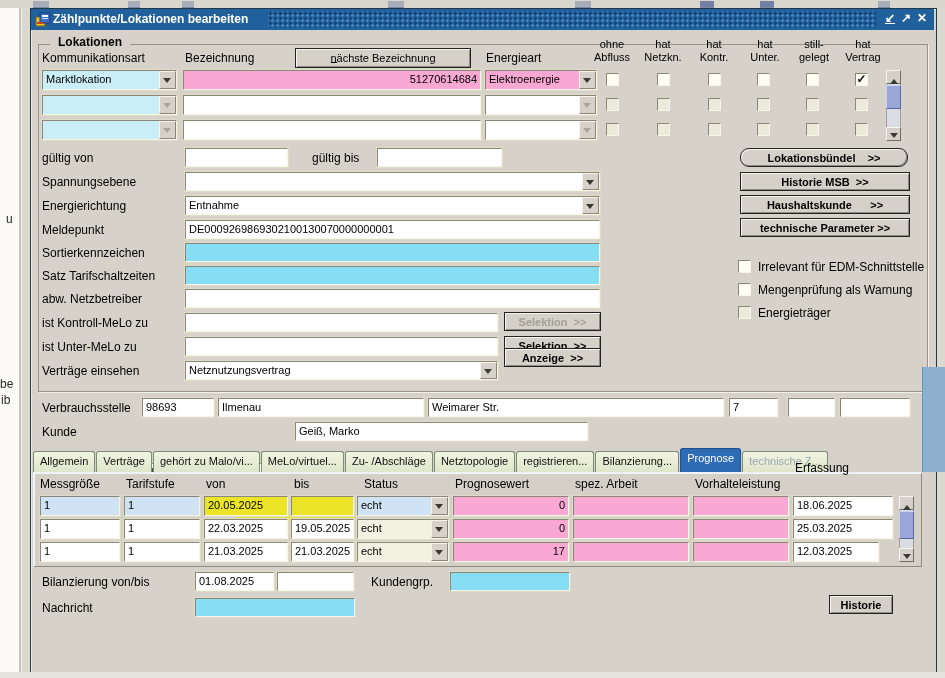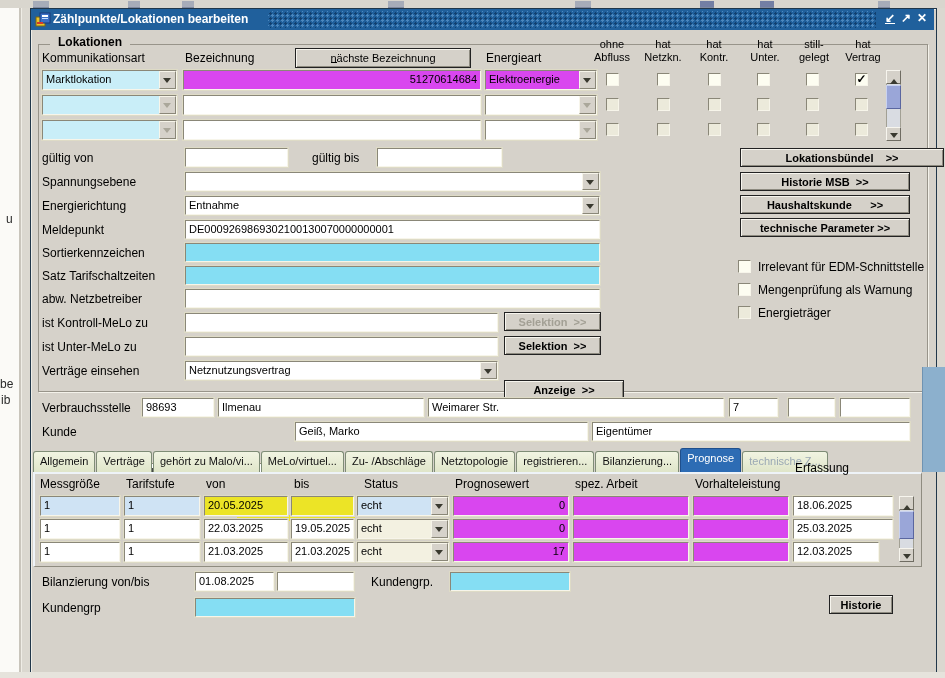--- a/index.html
+++ b/index.html
@@ -19,21 +19,21 @@
   .title-pattern{position:absolute;left:268px;top:11px;width:608px;height:17px;
      background-image:radial-gradient(#123f6e 1.1px,transparent 1.2px),radial-gradient(#4c87bd 1.1px,transparent 1.2px);
      background-size:5px 5px,5px 5px;background-position:0 0,2px 2px;}
   .ctrl{position:absolute;top:11px;width:14px;height:15px;color:#fff;font-size:12px;font-weight:bold;line-height:15px;text-align:center;cursor:default;}
   
   .groupbox{position:absolute;left:38px;top:44px;width:888px;height:346px;border:1px solid #98948a;box-shadow:1px 1px 0 #f4f2ea;}
   .group-label{position:absolute;left:50px;top:35px;width:80px;height:15px;background:#d6d2ca;font-size:12px;font-weight:bold;text-align:center;white-space:nowrap;}
   
   .lbl{position:absolute;font-size:12px;color:#000;white-space:nowrap;}
   .fld{position:absolute;height:19px;background:#fff;border:1px solid;border-color:#8a8778 #f7f5ea #f7f5ea #8a8778;outline:1px solid #dedbc6;font-size:11px;line-height:17px;padding:0 3px;box-sizing:border-box;white-space:nowrap;overflow:hidden;color:#000;}
-  .fld.gray{background:#d946ef;}
+  .fld.gray{background:#f9a8d4;}
   .fld.cyan{background:#85def3;}
   .fld.lcyan{background:#c9eef8;}
   .fld.focus{background:#cfe3f4;}
   .fld.yellow{background:#ece426;}
   .fld.cream{background:#f3f1e1;}
   .fld.r{text-align:right;}
   .dd{padding-right:18px;}
   .dda{position:absolute;right:0;top:0;bottom:0;width:15px;background:#d6d2ca;border:1px solid;border-color:#f7f5ea #8a8778 #8a8778 #f7f5ea;}
   .dda::after{content:"";position:absolute;left:3px;top:6px;border:4px solid transparent;border-top:5px solid #39392f;}
   .dda.dim::after{border-top-color:#aaa79a;}
@@ -195,23 +195,23 @@
   <span class="lbl" style="left:42px;top:316px;">ist Kontroll-MeLo zu</span>
   <div class="fld" style="left:185px;top:313px;width:313px;"></div>
   <button class="btn dis" style="left:504px;top:312px;width:97px;height:19px;">Selektion  &gt;&gt;</button>
 
   <span class="lbl" style="left:42px;top:340px;">ist Unter-MeLo zu</span>
   <div class="fld" style="left:185px;top:337px;width:313px;"></div>
   <button class="btn" style="left:504px;top:336px;width:97px;height:19px;">Selektion  &gt;&gt;</button>
 
   <span class="lbl" style="left:42px;top:364px;">Verträge einsehen</span>
   <div class="fld dd" style="left:185px;top:361px;width:313px;"><span>Netznutzungsvertrag</span><span class="dda"></span></div>
-  <button class="btn" style="left:504px;top:380px;width:120px;height:19px;">Anzeige  &gt;&gt;</button>
-
-  <button class="btn" style="left:740px;top:148px;width:204px;height:19px;">Lokationsbündel    &gt;&gt;</button>
+  <button class="btn" style="left:504px;top:348px;width:97px;height:19px;">Anzeige  &gt;&gt;</button>
+
+  <button class="btn" style="left:740px;top:148px;width:168px;height:19px;border-radius:9px;">Lokationsbündel    &gt;&gt;</button>
   <button class="btn" style="left:740px;top:172px;width:170px;height:19px;">Historie MSB  &gt;&gt;</button>
   <button class="btn" style="left:740px;top:195px;width:170px;height:19px;">Haushaltskunde      &gt;&gt;</button>
   <button class="btn" style="left:740px;top:218px;width:170px;height:19px;">technische Parameter &gt;&gt;</button>
 
   <span class="cb" style="left:738px;top:260px;"></span>
   <span class="lbl" style="left:758px;top:260px;">Irrelevant für EDM-Schnittstelle</span>
   <span class="cb" style="left:738px;top:283px;"></span>
   <span class="lbl" style="left:758px;top:283px;">Mengenprüfung als Warnung</span>
   <span class="cb dim" style="left:738px;top:306px;"></span>
   <span class="lbl" style="left:758px;top:306px;">Energieträger</span>
@@ -220,21 +220,20 @@
   <div class="fld" style="left:142px;top:398px;width:72px;">98693</div>
   <div class="fld" style="left:218px;top:398px;width:206px;">Ilmenau</div>
   <div class="fld" style="left:428px;top:398px;width:296px;">Weimarer Str.</div>
   <div class="fld" style="left:729px;top:398px;width:49px;">7</div>
   <div class="fld" style="left:788px;top:398px;width:47px;"></div>
   <div class="fld" style="left:840px;top:398px;width:70px;"></div>
 
   <span class="lbl" style="left:42px;top:425px;">Kunde</span>
   <div class="fld" style="left:144px;top:422px;width:147px;margin-top:41px;">4140810</div>
   <div class="fld" style="left:295px;top:422px;width:293px;">Geiß, Marko</div>
-  <div class="fld" style="left:592px;top:422px;width:318px;">Eigentümer</div>
 
   <div class="tabbar">
     <span class="tab">Allgemein</span>
     <span class="tab">Verträge</span>
     <span class="tab">gehört zu Malo/vi...</span>
     <span class="tab">MeLo/virtuel...</span>
     <span class="tab">Zu- /Abschläge</span>
     <span class="tab">Netztopologie</span>
     <span class="tab">registrieren...</span>
     <span class="tab">Bilanzierung...</span>
@@ -289,19 +288,19 @@
   <div class="sbtrack" style="left:899px;top:496px;width:15px;height:66px;"></div>
   <span class="sbbtn up" style="left:899px;top:496px;width:15px;height:14px;"></span>
   <span class="sbthumb" style="left:899px;top:511px;width:15px;height:28px;"></span>
   <span class="sbbtn down" style="left:899px;top:548px;width:15px;height:14px;"></span>
 
   <span class="lbl" style="left:42px;top:575px;">Bilanzierung von/bis</span>
   <div class="fld" style="left:195px;top:572px;width:79px;">01.08.2025</div>
   <div class="fld" style="left:277px;top:572px;width:77px;"></div>
   <span class="lbl" style="left:371px;top:575px;">Kundengrp.</span>
   <div class="fld cyan" style="left:450px;top:572px;width:120px;"></div>
-  <span class="lbl" style="left:42px;top:601px;">Kundengrp</span>
+  <span class="lbl" style="left:42px;top:601px;">Nachricht</span>
   <div class="fld cyan" style="left:195px;top:598px;width:160px;"></div>
   <button class="btn" style="left:829px;top:595px;width:64px;height:19px;">Historie</button>
 
   <div class="footer-strip"></div>
   <div class="bg-blue"></div>
 </div>
 
 </body></html>

